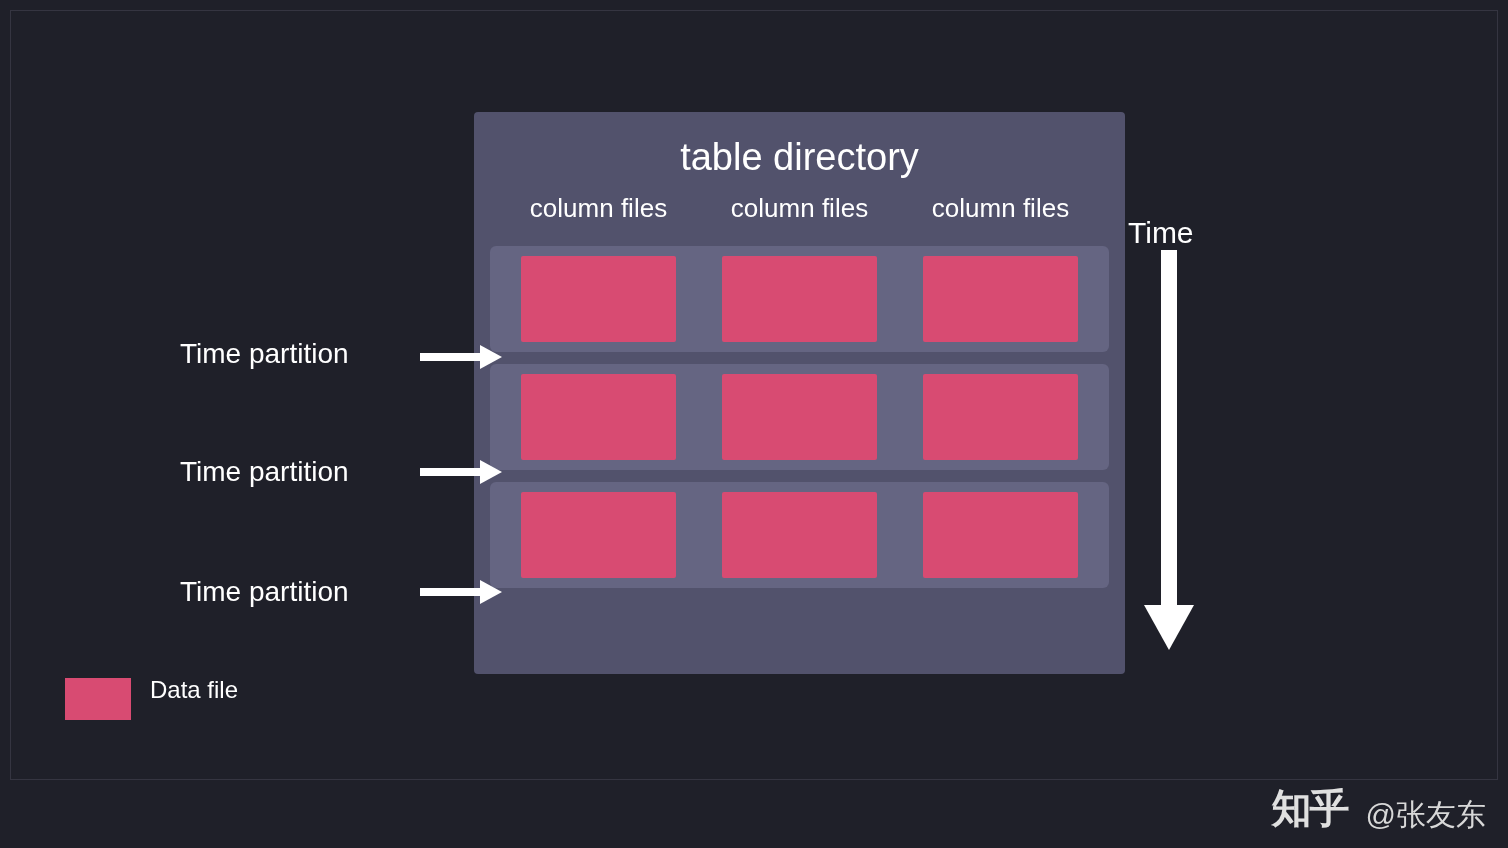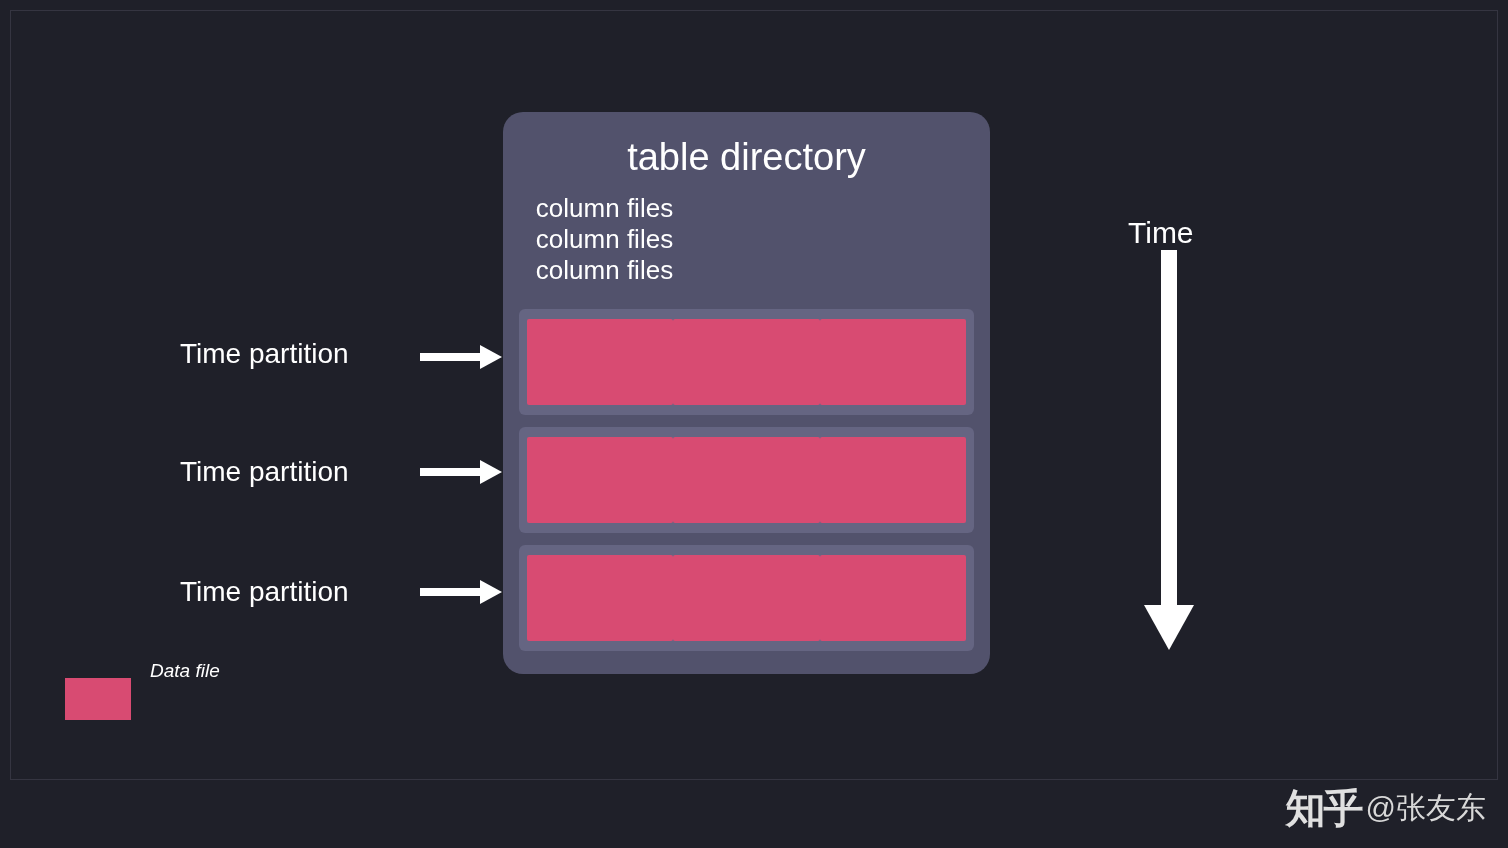--- a/index.html
+++ b/index.html
@@ -19,39 +19,38 @@
     .frame {
       position: absolute;
       left: 10px;
       top: 10px;
       right: 10px;
       bottom: 68px;
       border: 1px solid #353541;
     }
     .table-directory {
       position: absolute;
-      left: 503px;
+      left: 474px;
       top: 112px;
-      width: 487px;
+      width: 651px;
       height: 562px;
       background: #52526c;
-      border-radius: 20px;
+      border-radius: 4px;
     }
     .dir-title {
       text-align: center;
       font-size: 38px;
       padding-top: 24px;
       color: #fff;
       font-weight: 400;
     }
     .col-headers {
       display: flex;
       justify-content: space-around;
       padding: 14px 24px 10px;
-      flex-direction: column;
     }
     .col-header {
       width: 155px;
       text-align: center;
       font-size: 26px;
       line-height: 1.2;
       color: #fff;
     }
     .partition-row {
       margin: 12px 16px;
@@ -95,32 +94,31 @@
       position: absolute;
       left: 65px;
       top: 678px;
       width: 66px;
       height: 42px;
       background: #d84b72;
     }
     .legend-label {
       position: absolute;
       left: 150px;
-      top: 660px;
-      font-size: 19px;
+      top: 676px;
+      font-size: 24px;
       color: #fff;
-      font-style: italic;
     }
     .watermark {
       position: absolute;
       right: 22px;
       bottom: 12px;
       display: flex;
-      align-items: center;
-      gap: 4px;
+      align-items: flex-end;
+      gap: 18px;
     }
     .zhihu-logo {
       font-size: 40px;
       color: #e0e0e0;
       font-weight: bold;
       font-family: "SimHei", "Microsoft YaHei", sans-serif;
       letter-spacing: -2px;
     }
     .author {
       font-size: 30px;

